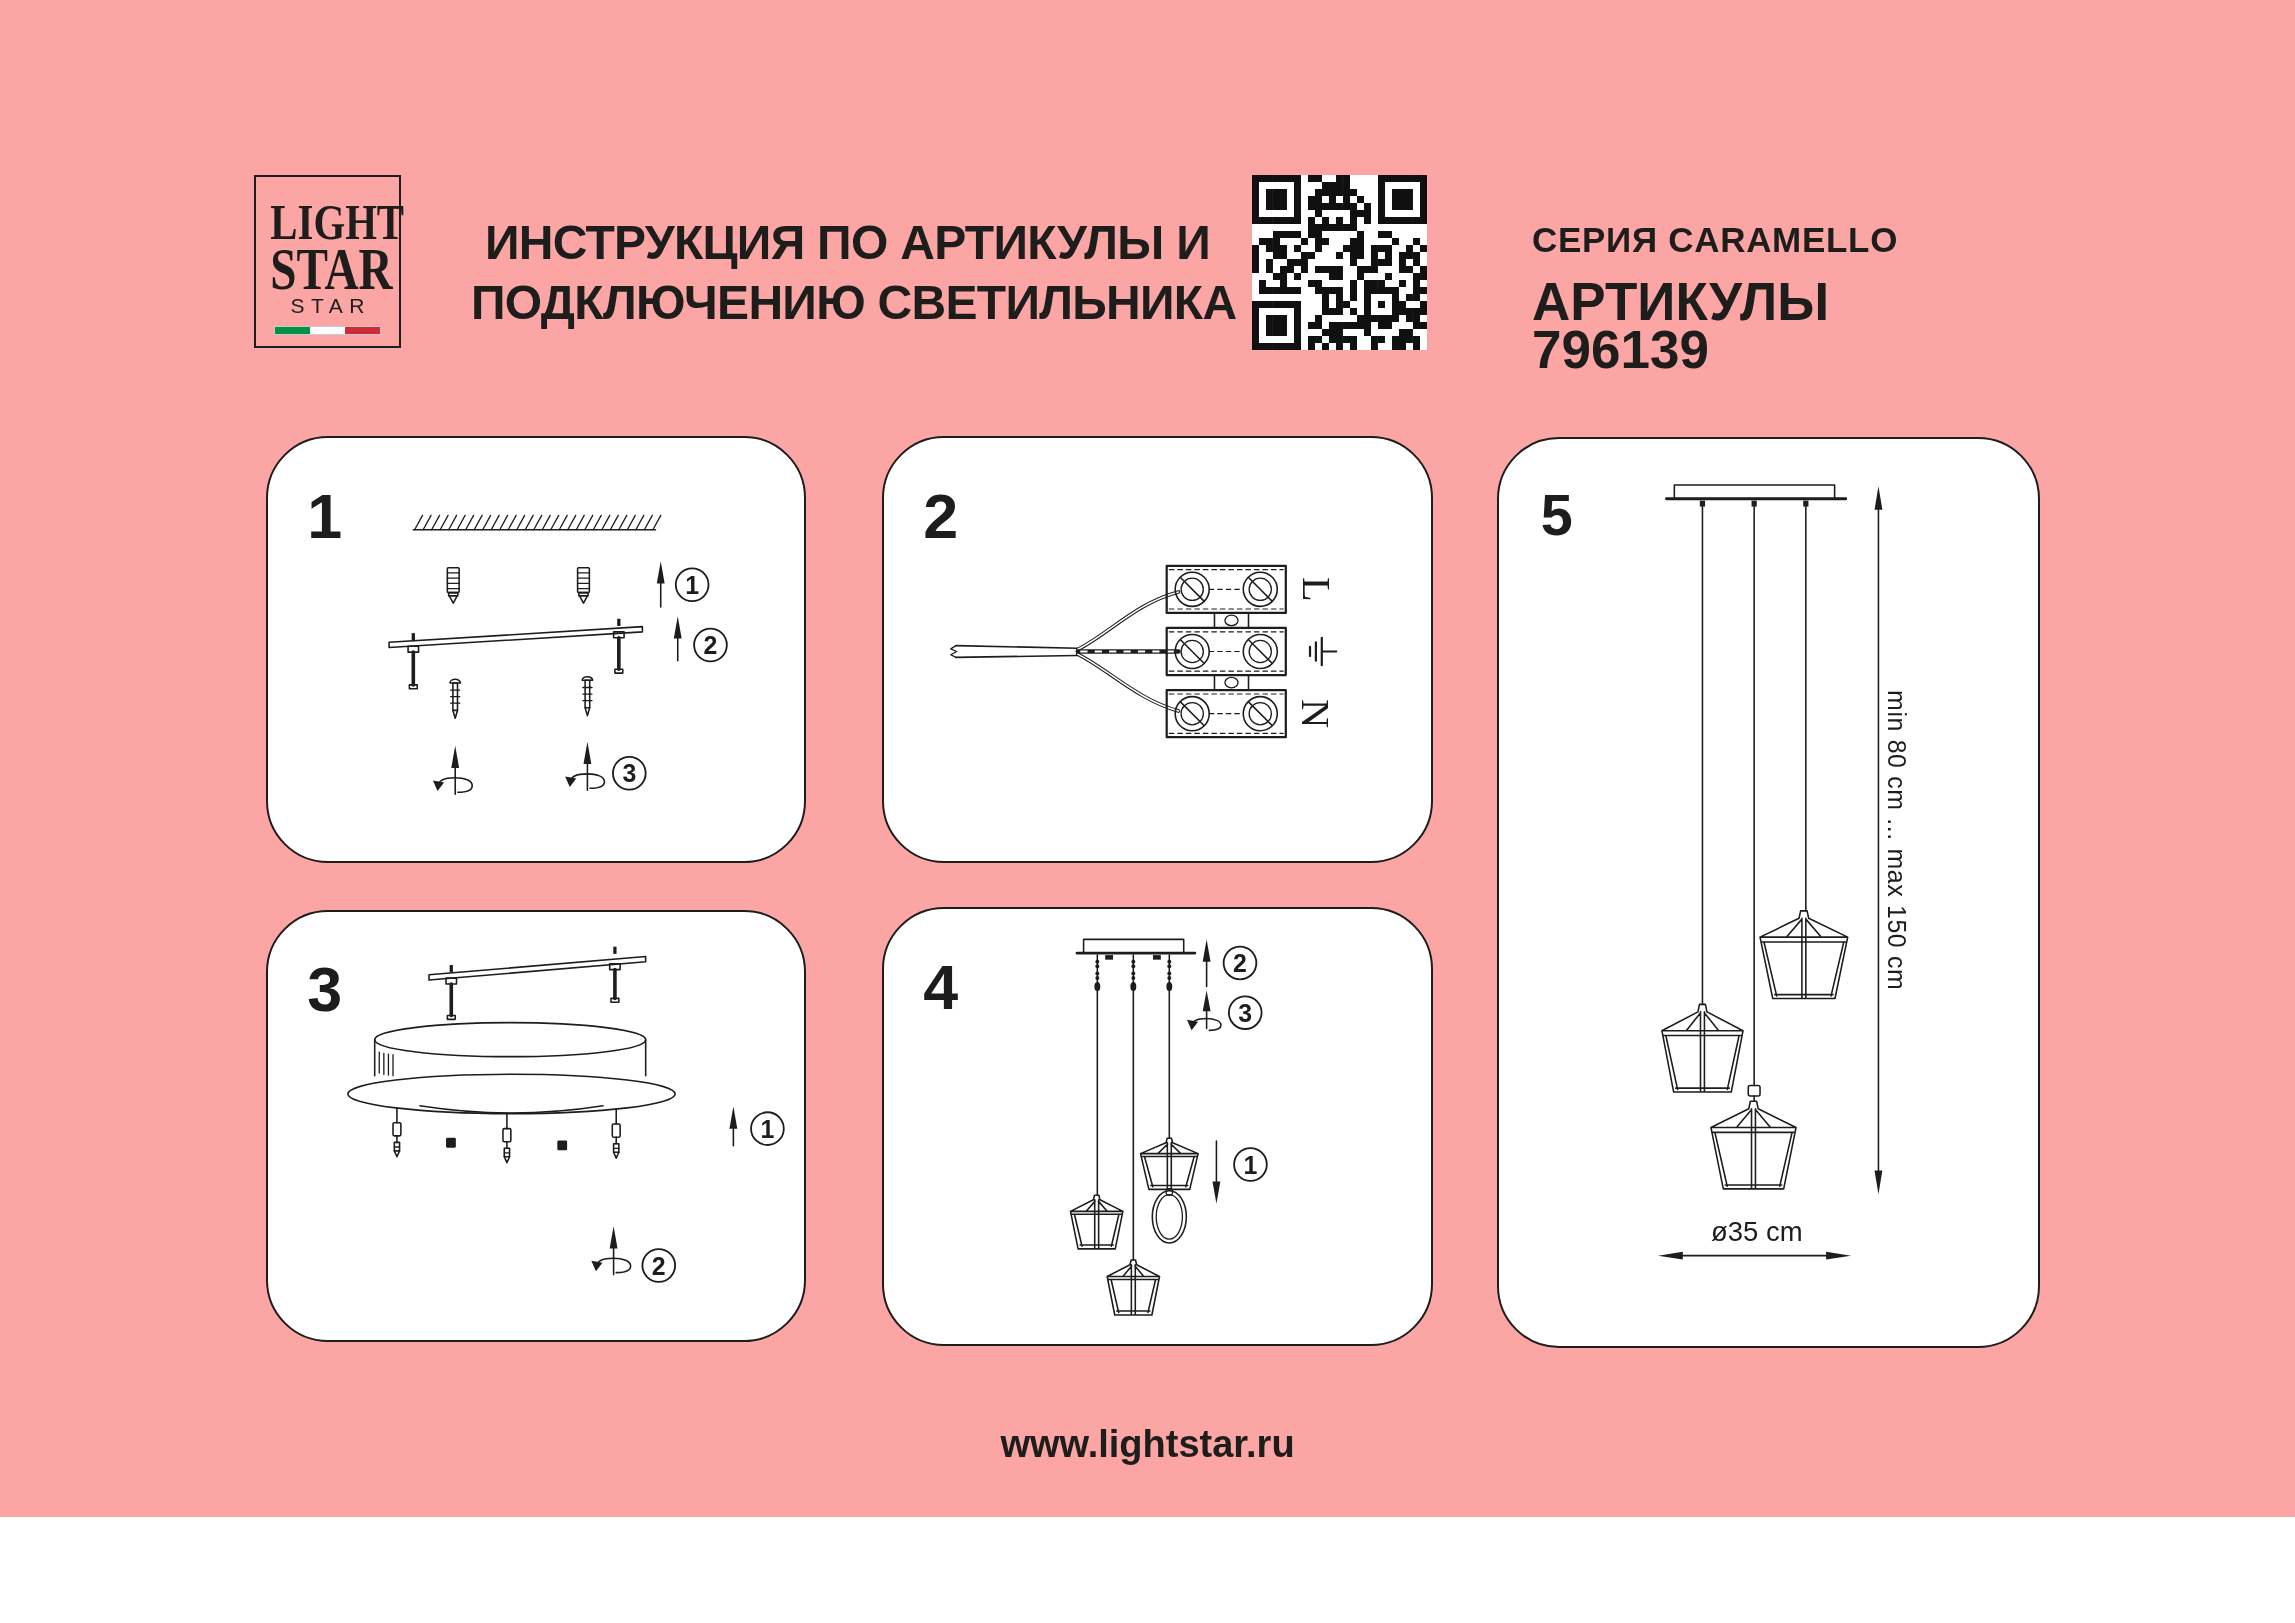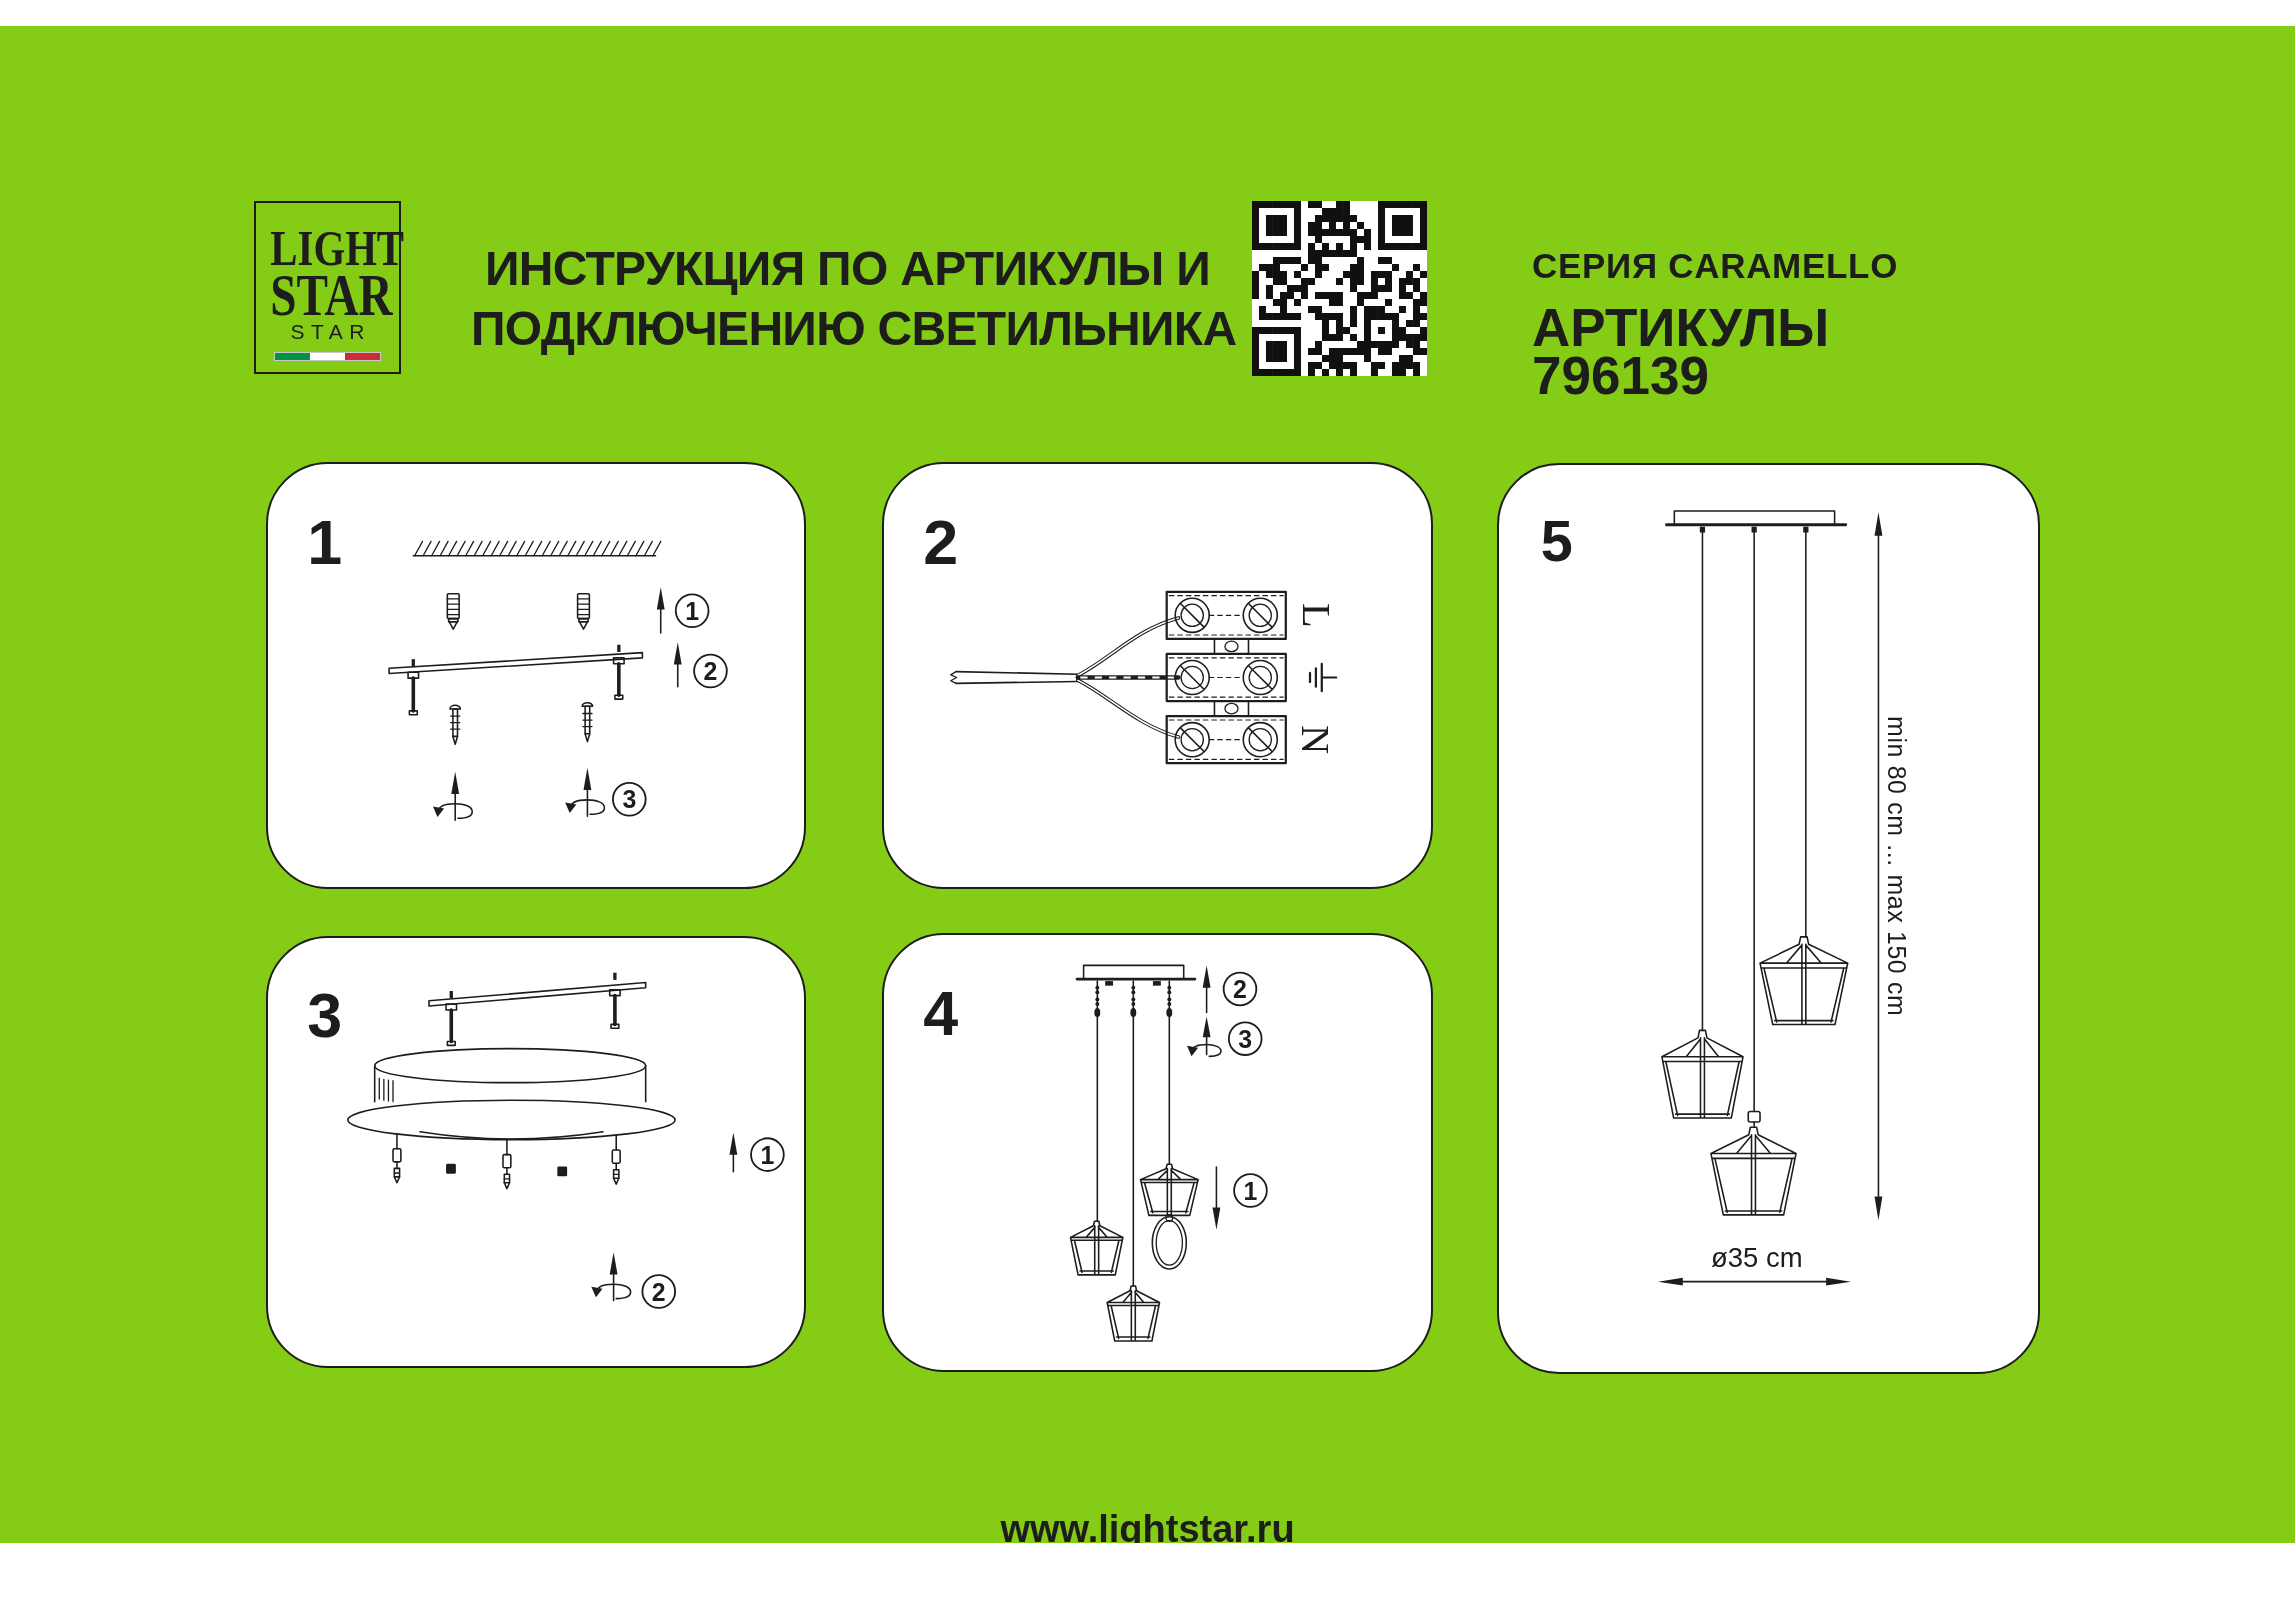--- a/index.html
+++ b/index.html
@@ -1,39 +1,39 @@
 <!DOCTYPE html>
 <html style="font-size:10.5px"><head>
 <meta charset="utf-8">
 <style>
   :root{ --ink:#1d1d1b; }
   html,body{margin:0;padding:0;background:#fff;}
-  .page{position:relative;width:2295px;height:1517px;background:#84cc16;overflow:hidden;
-        font-family:"Liberation Sans",sans-serif;color:var(--ink);margin-top:26px;}
+  .page{position:relative;width:2295px;height:1517px;background:#fca5a5;overflow:hidden;
+        font-family:"Liberation Sans",sans-serif;color:var(--ink);}
   .abs{position:absolute;}
   
   .logo{left:254px;top:175px;width:147px;height:173px;border:2px solid var(--ink);
         box-sizing:border-box;text-align:center;}
   .logo-w1{margin-top:23.6px;font-family:"Liberation Serif",serif;font-weight:700;font-size:51px;
            line-height:43px;transform:scaleX(.80);}
   .logo-w2{font-family:"Liberation Serif",serif;font-weight:700;font-size:59px;line-height:50px;
            transform:scaleX(.80);}
   .logo-w3{margin-top:1.3px;font-size:21px;letter-spacing:6.5px;margin-left:6.5px;line-height:22px;}
   .logo-flag{margin:9.2px auto 0 auto;width:105px;height:7.2px;display:flex;border:0.7px solid #c8c8c8;}
   .logo-flag span{flex:1;height:100%;display:block;}
   .title{left:471px;top:213px;width:753px;text-align:center;font-weight:700;font-size:48px;
          line-height:60px;letter-spacing:-0.7px;white-space:nowrap;}
   .series{left:1532px;top:219px;width:458px;text-align:left;}
   .series-1{font-weight:700;font-size:35px;letter-spacing:0.7px;line-height:41px;}
   .series-2{font-weight:700;font-size:53px;margin-top:18.3px;line-height:48px;}
   .qr{left:1252px;top:175px;}
   
   .panel{position:absolute;border:2px solid var(--ink);border-radius:62px;box-sizing:border-box;background:#fff;}
   .panel svg{position:absolute;left:0;top:0;}
-  .footer{left:0;top:1482px;width:2295px;text-align:center;font-weight:700;font-size:38px;}
+  .footer{left:0;top:1423px;width:2295px;text-align:center;font-weight:700;font-size:38px;}
   
   .ln{fill:none;stroke:var(--ink);stroke-width:2.4;stroke-linecap:round;stroke-linejoin:round;}
   .t2{stroke-width:2;}
   .t3{stroke-width:3.4;}
   .t4{stroke-width:4.5;}
   .t5{stroke-width:5.5;}
   .fl{fill:var(--ink);stroke:none;}
   .wht{fill:none;stroke:#fff;stroke-width:2.4;stroke-linecap:round;}
   .dsh{stroke-dasharray:7 6;stroke-width:1.8;}
   .gdsh{fill:none;stroke:#fff;stroke-width:3.4;stroke-dasharray:11 11;}

